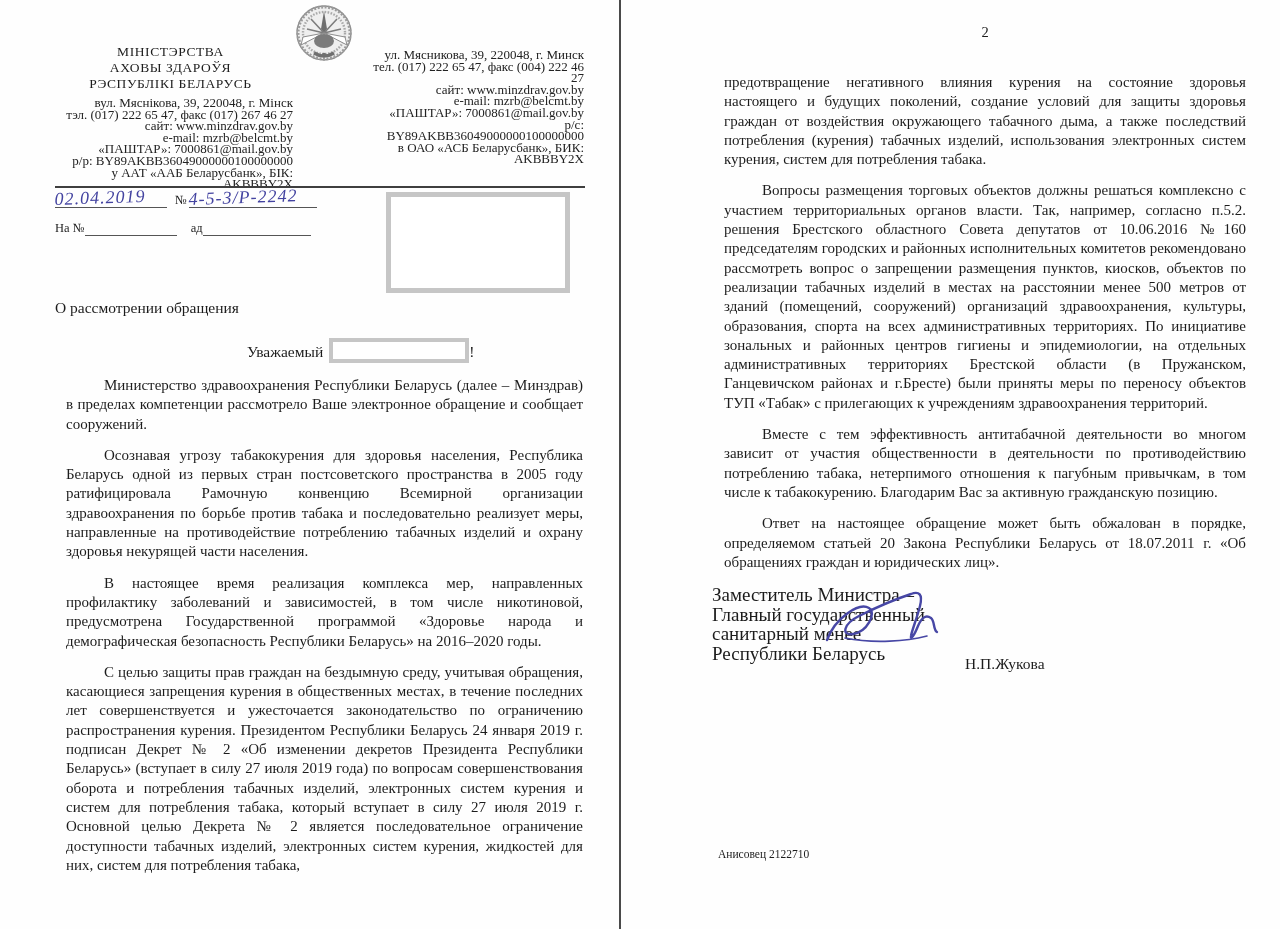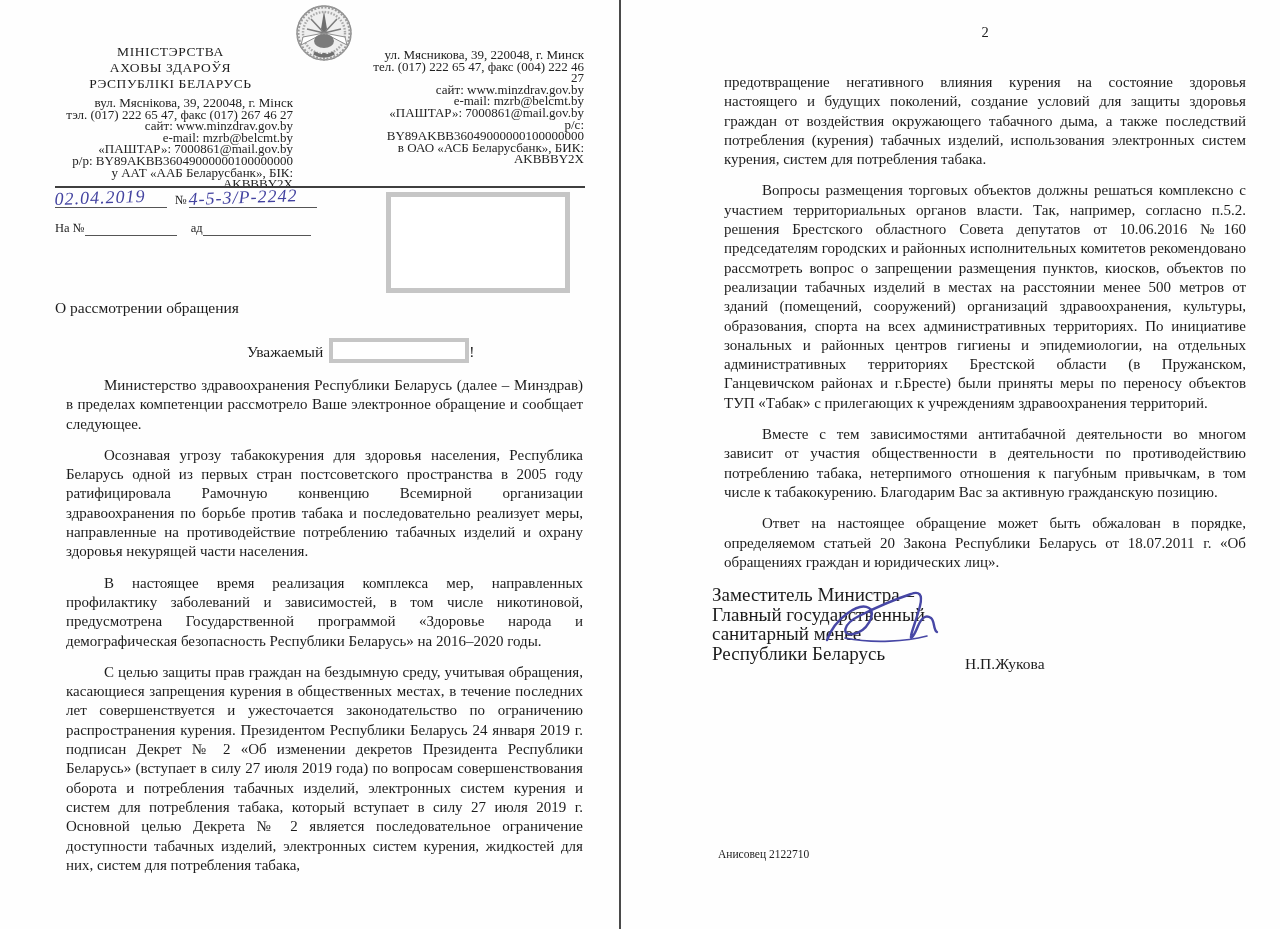--- a/index.html
+++ b/index.html
@@ -107,37 +107,37 @@
 
     <div class="redact redact-addr"></div>
 
     <div class="subject">О рассмотрении обращения</div>
 
     <div class="salutation">
       <span>Уважаемый</span><span class="redact redact-name"></span><span>!</span>
     </div>
 
     <div class="body1">
-      <p class="ind">Министерство здравоохранения Республики Беларусь (далее – Минздрав) в пределах компетенции рассмотрело Ваше электронное обращение и сообщает следующее.</p>
+      <p class="ind">Министерство здравоохранения Республики Беларусь (далее – Минздрав) в пределах компетенции рассмотрело Ваше электронное обращение и сообщает сооружений.</p>
       <p class="ind">Осознавая угрозу табакокурения для здоровья населения, Республика Беларусь одной из первых стран постсоветского пространства в 2005 году ратифицировала Рамочную конвенцию Всемирной организации здравоохранения по борьбе против табака и последовательно реализует меры, направленные на противодействие потреблению табачных изделий и охрану здоровья некурящей части населения.</p>
       <p class="ind">В настоящее время реализация комплекса мер, направленных профилактику заболеваний и зависимостей, в том числе никотиновой, предусмотрена Государственной программой «Здоровье народа и демографическая безопасность Республики Беларусь» на 2016–2020 годы.</p>
       <p class="ind">С целью защиты прав граждан на бездымную среду, учитывая обращения, касающиеся запрещения курения в общественных местах, в течение последних лет совершенствуется и ужесточается законодательство по ограничению распространения курения. Президентом Республики Беларусь 24 января 2019 г. подписан Декрет № 2 «Об изменении декретов Президента Республики Беларусь» (вступает в силу 27 июля 2019 года) по вопросам совершенствования оборота и потребления табачных изделий, электронных систем курения и систем для потребления табака, который вступает в силу 27 июля 2019 г. Основной целью Декрета № 2 является последовательное ограничение доступности табачных изделий, электронных систем курения, жидкостей для них, систем для потребления табака,</p>
     </div>
   </div>
 
   <div class="divider"></div>
 
   <div>
 
     <div class="pagenum">2</div>
 
     <div class="body2">
       <p>предотвращение негативного влияния курения на состояние здоровья настоящего и будущих поколений, создание условий для защиты здоровья граждан от воздействия окружающего табачного дыма, а также последствий потребления (курения) табачных изделий, использования электронных систем курения, систем для потребления табака.</p>
       <p class="ind">Вопросы размещения торговых объектов должны решаться комплексно с участием территориальных органов власти. Так, например, согласно п.5.2. решения Брестского областного Совета депутатов от 10.06.2016 №160 председателям городских и районных исполнительных комитетов рекомендовано рассмотреть вопрос о запрещении размещения пунктов, киосков, объектов по реализации табачных изделий в местах на расстоянии менее 500 метров от зданий (помещений, сооружений) организаций здравоохранения, культуры, образования, спорта на всех административных территориях. По инициативе зональных и районных центров гигиены и эпидемиологии, на отдельных административных территориях Брестской области (в Пружанском, Ганцевичском районах и г.Бресте) были приняты меры по переносу объектов ТУП «Табак» с прилегающих к учреждениям здравоохранения территорий.</p>
-      <p class="ind">Вместе с тем зависимостями антитабачной деятельности во многом зависит от участия общественности в деятельности по противодействию потреблению табака, нетерпимого отношения к пагубным привычкам, в том числе к табакокурению. Благодарим Вас за активную гражданскую позицию.</p>
+      <p class="ind">Вместе с тем эффективность антитабачной деятельности во многом зависит от участия общественности в деятельности по противодействию потреблению табака, нетерпимого отношения к пагубным привычкам, в том числе к табакокурению. Благодарим Вас за активную гражданскую позицию.</p>
       <p class="ind">Ответ на настоящее обращение может быть обжалован в порядке, определяемом статьей 20 Закона Республики Беларусь от 18.07.2011 г. «Об обращениях граждан и юридических лиц».</p>
     </div>
 
     <div class="signoff-titles">
       <div>Заместитель Министра –</div>
       <div>Главный государственный</div>
       <div>санитарный менее</div>
       <div>Республики Беларусь</div>
     </div>
 

